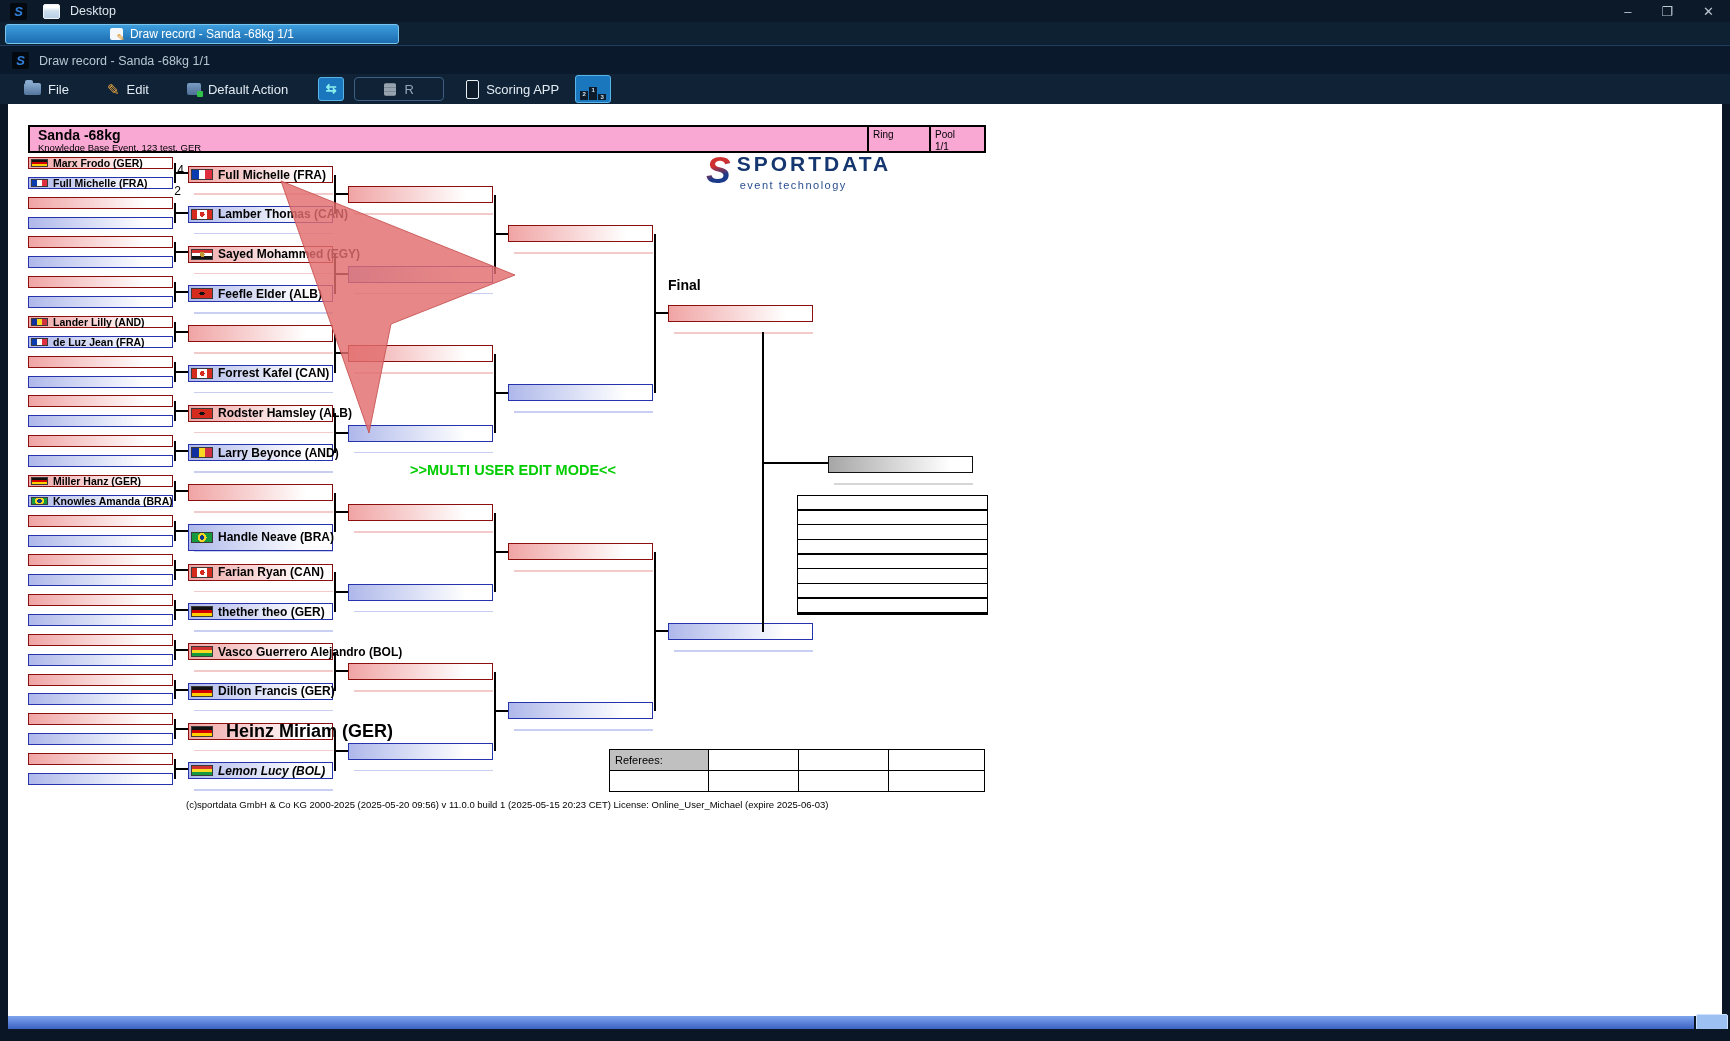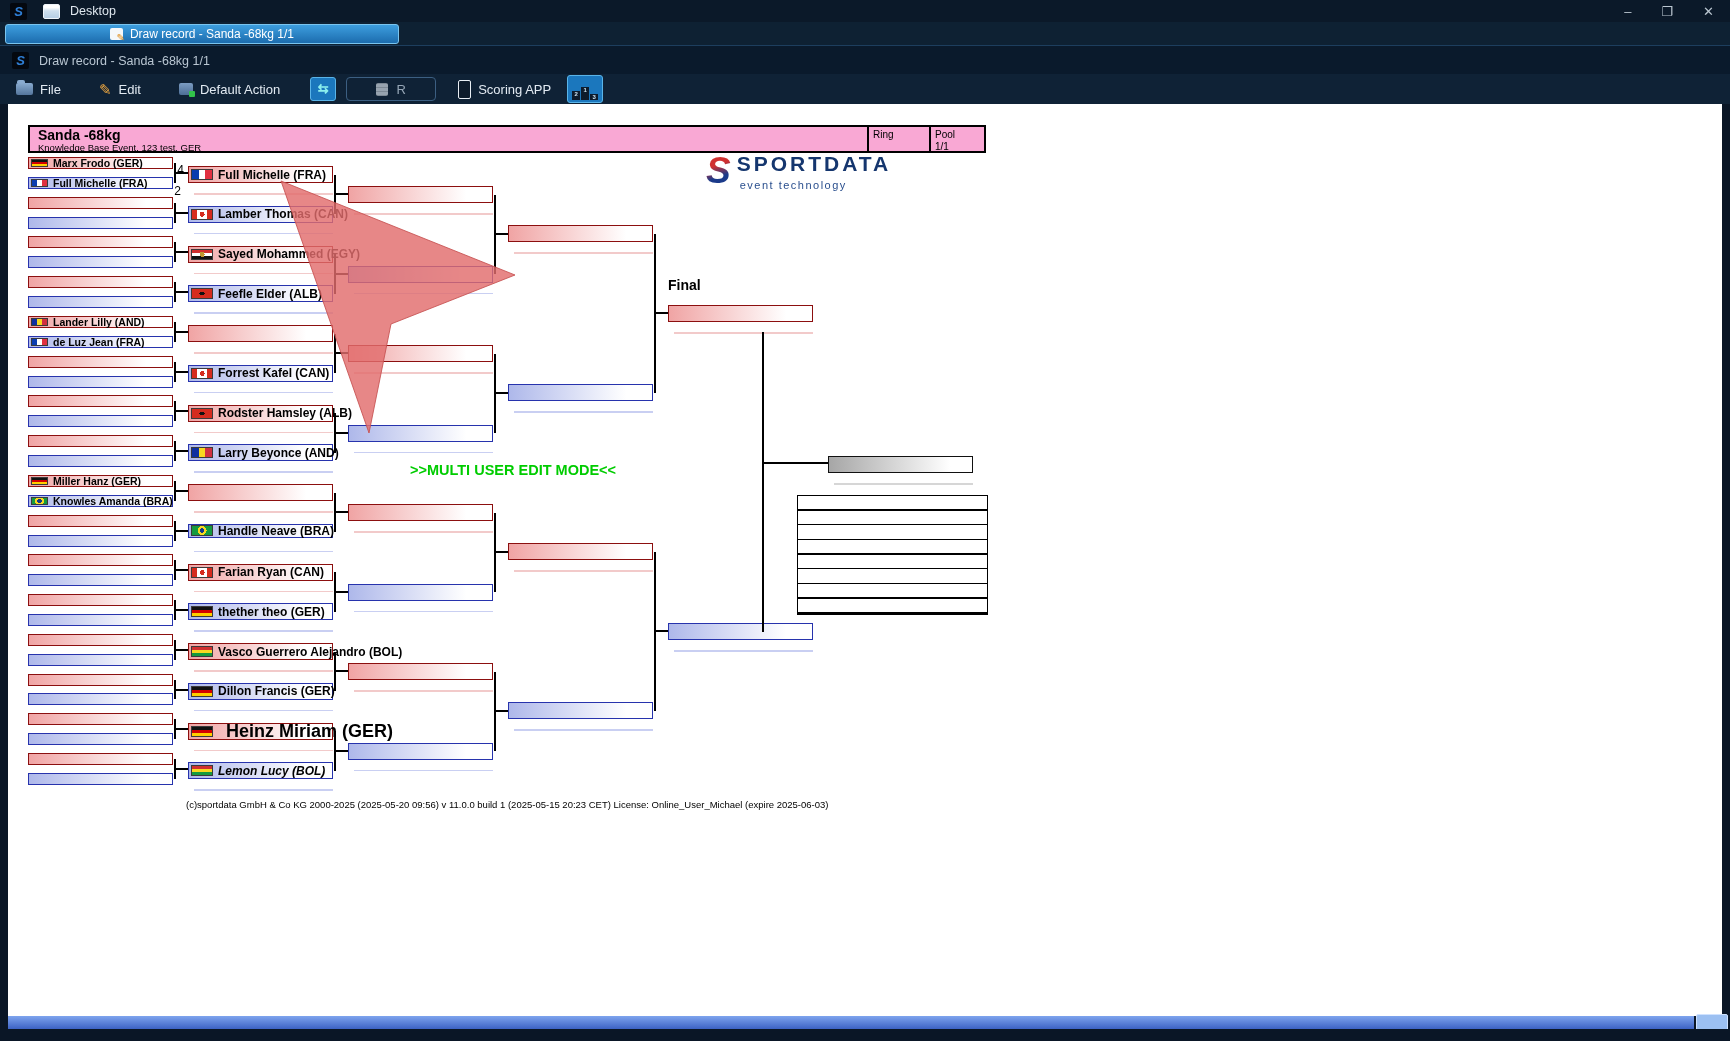--- a/index.html
+++ b/index.html
@@ -131,21 +131,21 @@
     <span>Draw record - Sanda -68kg 1/1</span>
   </div>
 </div>
 
 <div id="titlebar">
   <span class="s-logo" style="margin-left:12px">S</span>
   <span style="margin-left:10px">Draw record - Sanda -68kg 1/1</span>
 </div>
 
 <div id="menubar">
-  <span class="mi" style="margin-left:16px">
+  <span class="mi" style="margin-left:24px">
     <span class="folder"></span>
     <span>File</span>
   </span>
   <span class="mi" style="margin-left:38px">
     <span class="pencil-glyph">✎</span>
     <span>Edit</span>
   </span>
   <span class="mi" style="margin-left:38px">
     <span class="action-ic"></span>
     <span>Default Action</span>
@@ -307,21 +307,21 @@
         <span class="aname" style="font-size: 12px;">Rodster Hamsley (ALB)</span>
       </div>
       <div class="scoreline" style="left: 186px; top: 327.5px; width: 139px; background: rgb(242, 202, 202);"></div>
       <div class="bar blue" style="left: 180px; top: 340.25px; width: 145px; height: 17px;">
         <span class="flag" style="width: 22px; height: 11px; background: linear-gradient(90deg, rgb(16, 48, 160) 0px, rgb(16, 48, 160) 33%, rgb(248, 216, 32) 33%, rgb(248, 216, 32) 66%, rgb(208, 48, 64) 66%);"></span>
         <span class="aname" style="font-size: 12px;">Larry Beyonce (AND)</span>
       </div>
       <div class="scoreline" style="left: 186px; top: 367.25px; width: 139px; background: rgb(201, 207, 242);"></div>
       <div class="bar red" style="left: 180px; top: 380px; width: 145px; height: 17px;"></div>
       <div class="scoreline" style="left: 186px; top: 407px; width: 139px; background: rgb(242, 202, 202);"></div>
-      <div class="bar blue" style="left: 180px; top: 419.75px; width: 145px; height: 14px;">
+      <div class="bar blue" style="left: 180px; top: 419.75px; width: 145px; height: 27px;">
         <span class="flag" style="width: 22px; height: 11px; background: radial-gradient(circle, rgb(18, 58, 140) 0px, rgb(18, 58, 140) 2.2px, rgba(0, 0, 0, 0) 2.2px), radial-gradient(circle, rgb(248, 216, 32) 0px, rgb(248, 216, 32) 4.5px, rgba(0, 0, 0, 0) 4.5px), linear-gradient(rgb(21, 154, 63), rgb(21, 154, 63));"></span>
         <span class="aname" style="font-size: 12px;">Handle Neave (BRA)</span>
       </div>
       <div class="scoreline" style="left: 186px; top: 446.75px; width: 139px; background: rgb(201, 207, 242);"></div>
       <div class="bar red" style="left: 180px; top: 459.5px; width: 145px; height: 17px;">
         <span class="flag" style="width: 22px; height: 11px; background: radial-gradient(circle, rgb(213, 43, 30) 0px, rgb(213, 43, 30) 2.5px, rgba(0, 0, 0, 0) 2.5px), linear-gradient(90deg, rgb(213, 43, 30) 0px, rgb(213, 43, 30) 27%, rgb(255, 255, 255) 27%, rgb(255, 255, 255) 73%, rgb(213, 43, 30) 73%);"></span>
         <span class="aname" style="font-size: 12px;">Farian Ryan (CAN)</span>
       </div>
       <div class="scoreline" style="left: 186px; top: 486.5px; width: 139px; background: rgb(242, 202, 202);"></div>
       <div class="bar blue" style="left: 180px; top: 499.25px; width: 145px; height: 17px;">
@@ -406,20 +406,30 @@
       <div class="bar blue" style="left: 660px; top: 519px; width: 145px; height: 17px;"></div>
       <div class="scoreline" style="left: 666px; top: 546px; width: 139px; background: rgb(201, 207, 242);"></div>
       <div class="bar gray" style="left: 820px; top: 352px; width: 145px; height: 17px;"></div>
       <div class="scoreline" style="left: 826px; top: 379px; width: 139px; background: rgb(214, 214, 214);"></div>
       <div class="vline" style="left: 754px; top: 228px; width: 2px; height: 300px;"></div>
       <div class="hline" style="left: 754px; top: 358px; width: 66px; height: 2px;"></div>
     </div>
 
   <div id="rowsgrid"></div>
 
+  <div id="referees">
+    <div class="cell hd">Referees:</div>
+    <div class="cell"></div>
+    <div class="cell"></div>
+    <div class="cell"></div>
+    <div class="cell"></div>
+    <div class="cell"></div>
+    <div class="cell"></div>
+    <div class="cell"></div>
+  </div>
 
   <span id="footer">(c)sportdata GmbH &amp; Co KG 2000-2025 (2025-05-20 09:56)  v 11.0.0 build 1 (2025-05-15 20:23 CET) License: Online_User_Michael (expire 2025-06-03)</span>
 
   <svg id="arrow-svg" viewBox="0 0 1714 912">
     <polygon points="273,77 507,171 383,220 361,329" fill="rgba(226,108,108,0.82)" stroke="rgba(198,80,80,0.85)" stroke-width="1"></polygon>
   </svg>
 </div>
 
 <div id="hscroll"></div>
 <div id="hscroll-btn"></div>

